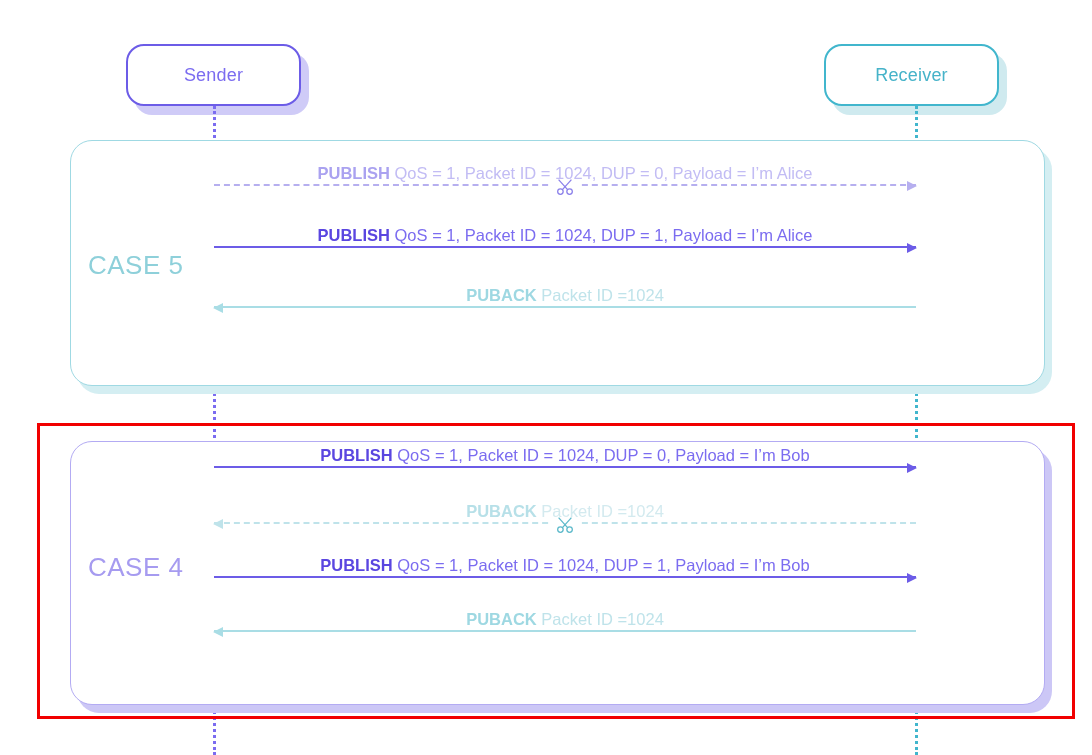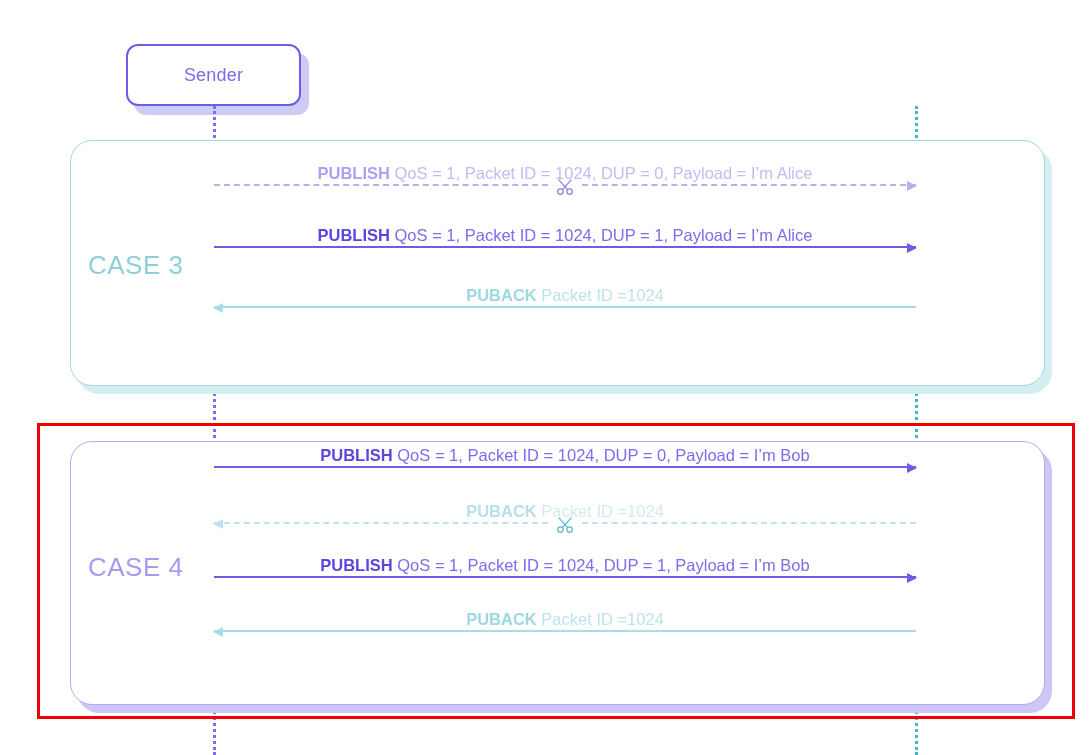--- a/index.html
+++ b/index.html
@@ -8,21 +8,21 @@
     background:#ffffff;
     font-family:"Liberation Sans","DejaVu Sans",sans-serif;
     overflow:hidden;
   }
   .stage{position:relative;width:1092px;height:755px;}
 
   
   .actor{
     position:absolute;
     width:175px;height:62px;
-    border-radius:12px;
+    border-radius:18px;
     background:#ffffff;
     display:flex;align-items:center;justify-content:center;
     font-size:18px;letter-spacing:.2px;
     box-sizing:border-box;
   }
   .actor.sender{
     left:126px;top:44px;
     border:2px solid #6c5ce7;
     color:#7b6cf0;
     box-shadow:8px 9px 0 0 #cfcbf7;
@@ -139,26 +139,29 @@
   }
 </style>
 </head>
 <body>
 
 <div class="stage">
 
   <div class="actor sender">
     <span>Sender</span>
   </div>
+  <div class="actor receiver">
+    <span>Receiver</span>
+  </div>
 
   <div class="lifeline sender"></div>
   <div class="lifeline receiver"></div>
 
   <div class="case-card case1"></div>
-  <div class="case-label c1">CASE 3</div>
+  <div class="case-label c1">CASE 5</div>
 
   <div class="case-card case2"></div>
   <div class="case-label c2">CASE 4</div>
 
   <div class="highlight-box"></div>
 
   <div id="messages-layer">
       <div class="msg v-purple-faded" style="left: 214px; width: 702px; top: 146px;">
         <div class="label"><b>PUBLISH</b><span> QoS = 1, Packet ID = 1024, DUP = 0, Payload = I’m Alice</span></div>
         <div class="line dashed"></div>

